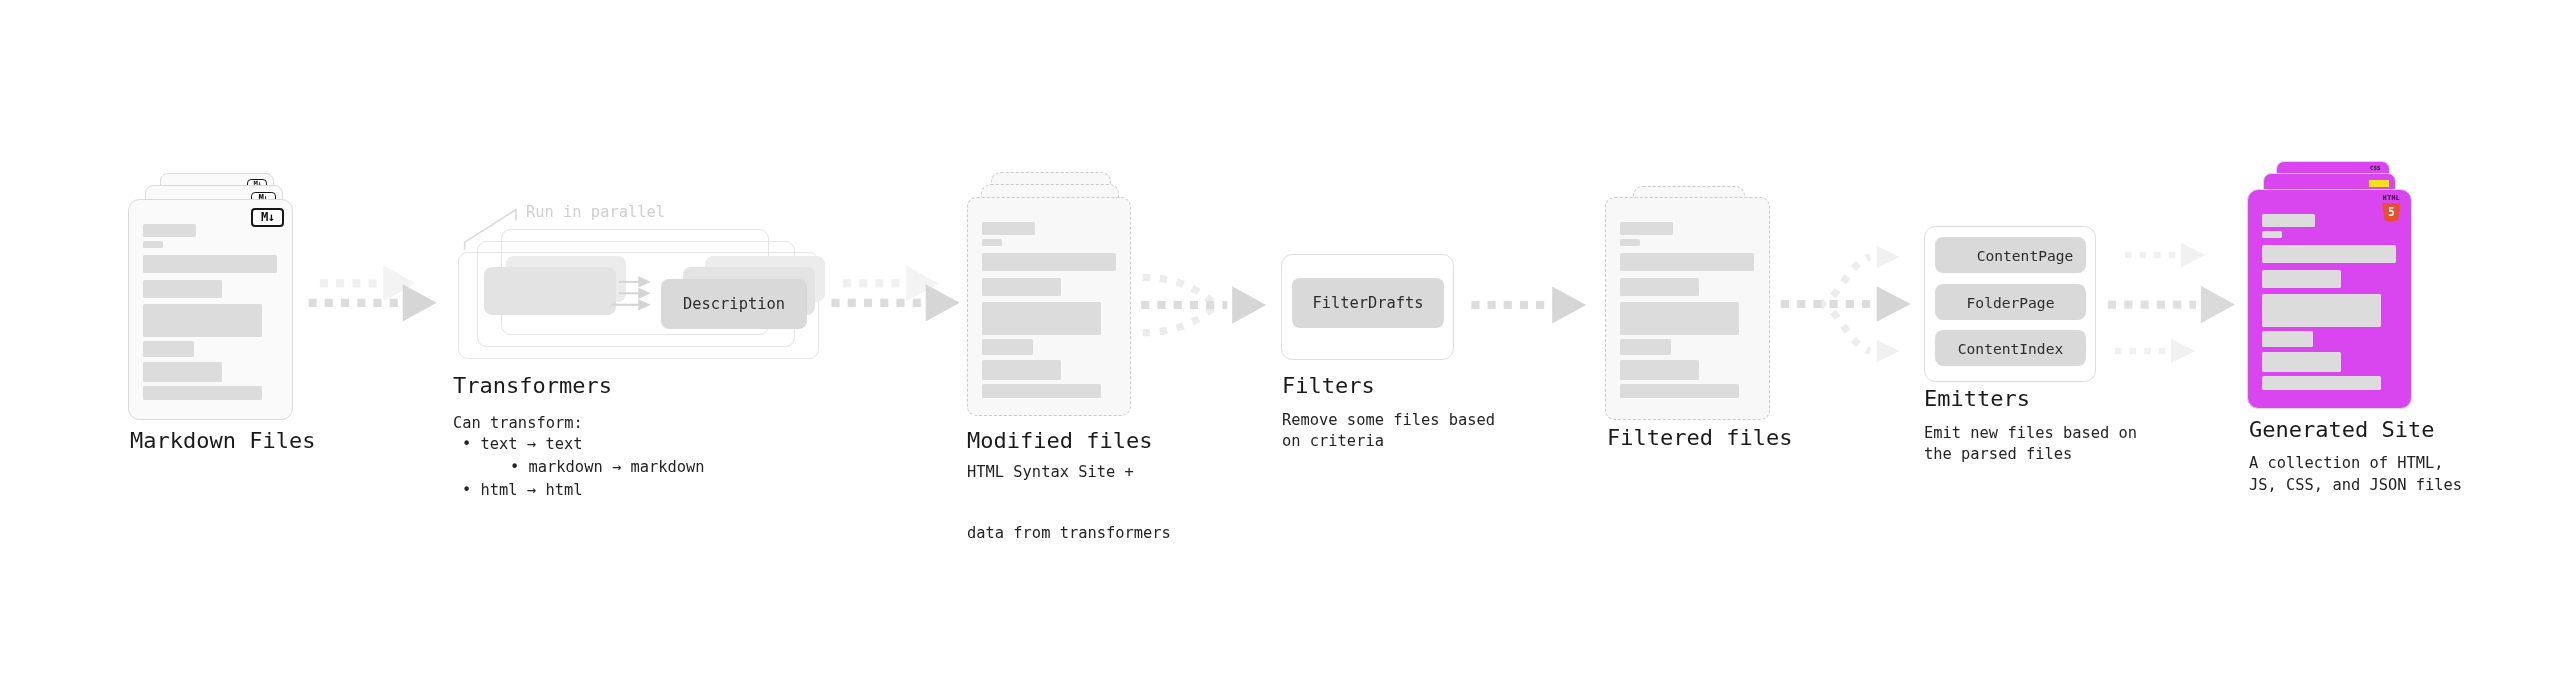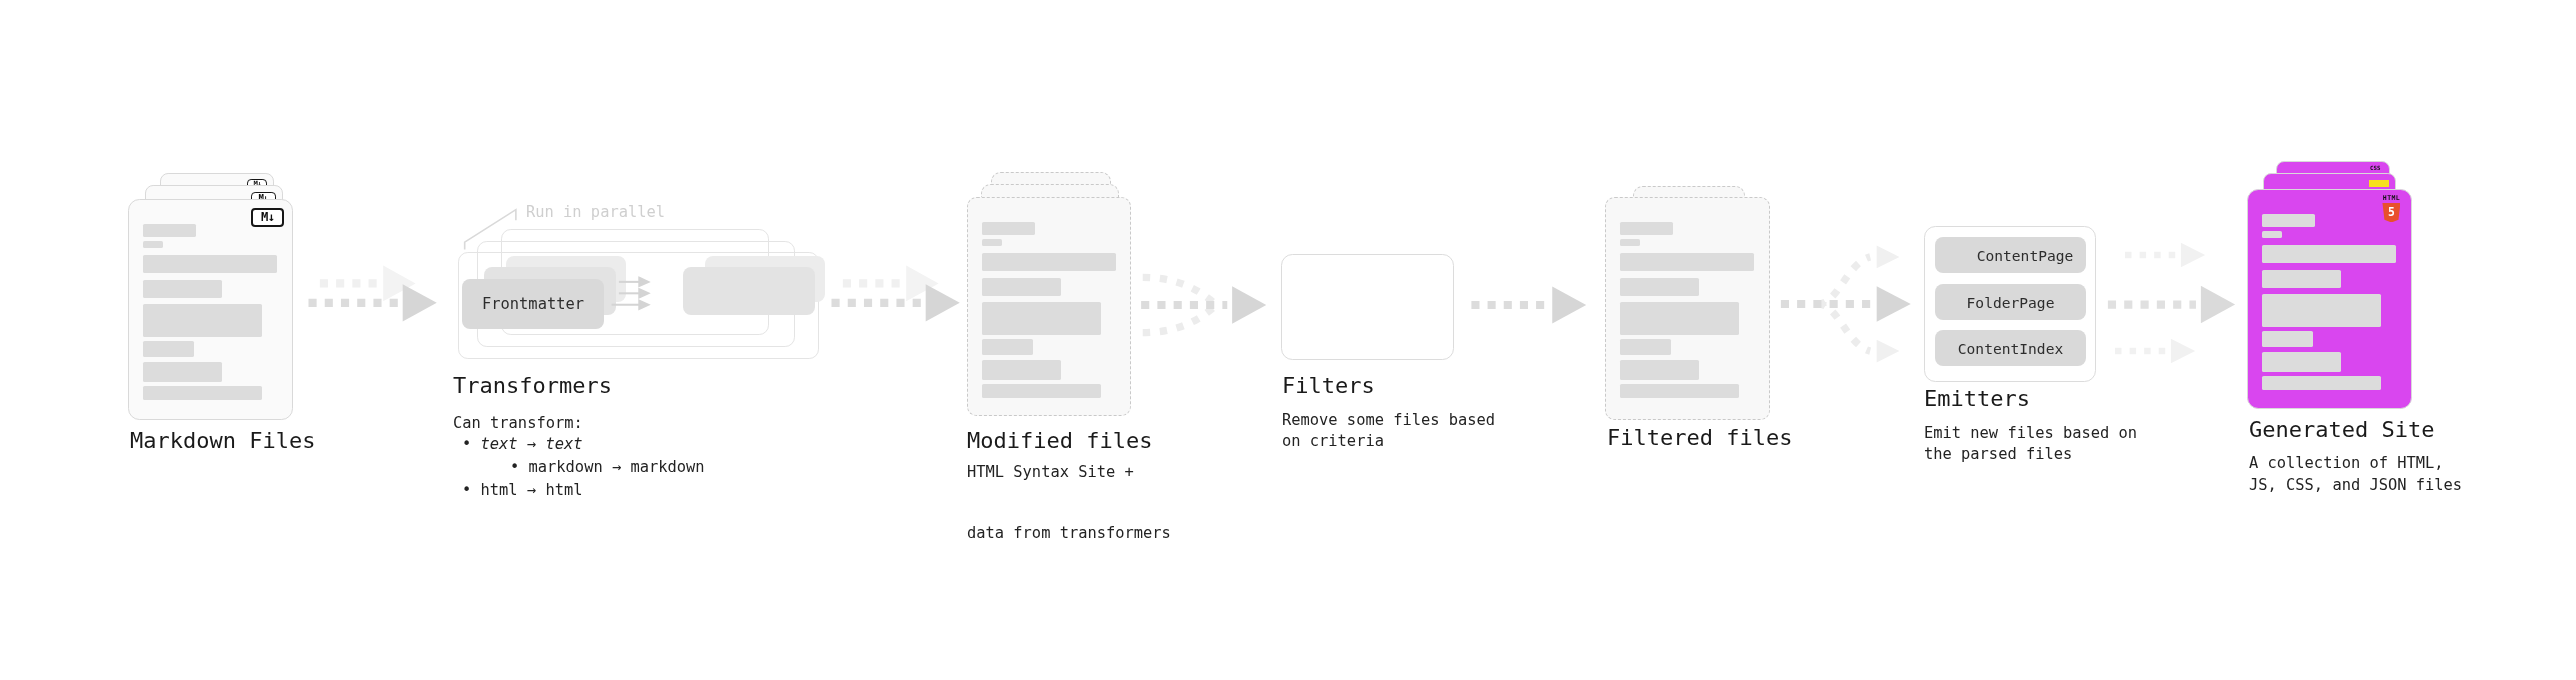--- a/index.html
+++ b/index.html
@@ -85,41 +85,41 @@
     <path d="M 7 57 L 7 48 L 70 8 L 70 21" fill="none" stroke="#d9d9d9" stroke-width="2"></path>
   </svg>
   <div class="annotation" style="left:526px;top:205px;">Run in parallel</div>
 
   <div class="tbox" style="left:501px;top:229px;width:268px;height:106px;"></div>
   <div class="tbox" style="left:477px;top:241px;width:318px;height:106px;"></div>
   <div class="tbox" style="left:458px;top:252px;width:361px;height:107px;"></div>
 
   <div class="node-btn ghost2" style="left:506px;top:256px;width:120px;height:46px;"></div>
   <div class="node-btn ghost1" style="left:484px;top:267px;width:132px;height:48px;"></div>
-  <div class="node-btn" style="left:462px;top:279px;width:142px;height:50px;">
-    <span>Frontmatter</span>
-  </div>
 
   <svg style="left:605px;top:272px;" width="49" height="41" viewBox="0 0 60 50">
     <g stroke="#d4d4d4" stroke-width="2.5" fill="#d4d4d4">
       <line x1="17" y1="12" x2="42" y2="12"></line>
         <polygon points="42,7 53,12 42,17"></polygon>
       <line x1="17" y1="26" x2="42" y2="26"></line>
         <polygon points="42,21 53,26 42,31"></polygon>
       <line x1="8" y1="40" x2="42" y2="40"></line>
         <polygon points="42,35 53,40 42,45"></polygon>
     </g>
   </svg>
 
   <div class="node-btn ghost2" style="left:705px;top:256px;width:120px;height:46px;"></div>
   <div class="node-btn ghost1" style="left:683px;top:267px;width:132px;height:48px;"></div>
+  <div class="node-btn" style="left:661px;top:279px;width:146px;height:50px;">
+    <span>Description</span>
+  </div>
 
   <div class="stage-title" style="left:453px;top:375px;">Transformers</div>
   <div class="body-line" style="left:453px;top:416px;">Can transform:</div>
-  <div class="body-line" style="left:462px;top:437px;font-style:italic;">• text → text</div>
+  <div class="body-line" style="left:462px;top:437px;">• text → text</div>
   <div class="body-line" style="left:462px;top:460px;margin-left:48px;">• markdown → markdown</div>
   <div class="body-line" style="left:462px;top:483px;">• html → html</div>
 
   <svg style="left:825px;top:254px;" width="138" height="75" viewBox="0 0 170 92">
     <line x1="22" y1="36" x2="108" y2="36" stroke="#f0f0f0" stroke-width="10" stroke-dasharray="10 10"></line>
     <polygon points="100,14 140,36 100,58" fill="#f3f3f3"></polygon>
     <line x1="8" y1="60" x2="122" y2="60" stroke="#dcdcdc" stroke-width="10" stroke-dasharray="10 10"></line>
     <polygon points="124,37 166,60 124,83" fill="#d6d6d6"></polygon>
   </svg>
 
@@ -140,20 +140,23 @@
   <div class="body-line" style="left:967px;top:486px;margin-top:40px;">data from transformers</div>
 
   <svg style="left:1136px;top:266px;" width="137" height="78" viewBox="0 0 168 96">
     <path d="M 8 14 C 40 14 68 22 94 44" fill="none" stroke="#ececec" stroke-width="9" stroke-dasharray="9 12"></path>
     <path d="M 8 82 C 40 82 68 74 94 52" fill="none" stroke="#ececec" stroke-width="9" stroke-dasharray="9 12"></path>
     <line x1="6" y1="48" x2="112" y2="48" stroke="#dcdcdc" stroke-width="10" stroke-dasharray="10 10"></line>
     <polygon points="118,25 160,48 118,71" fill="#d6d6d6"></polygon>
   </svg>
 
   <div class="panel" style="left:1281px;top:254px;width:173px;height:106px;"></div>
+  <div class="node-btn" style="left:1292px;top:278px;width:152px;height:50px;">
+    <span>FilterDrafts</span>
+  </div>
   <div class="stage-title" style="left:1282px;top:375px;">Filters</div>
   <div class="body-line" style="left:1282px;top:413px;">Remove some files based</div>
   <div class="body-line" style="left:1282px;top:434px;">on criteria</div>
 
   <svg style="left:1466px;top:267px;" width="124" height="76" viewBox="0 0 152 94">
     <line x1="6" y1="47" x2="102" y2="47" stroke="#dcdcdc" stroke-width="10" stroke-dasharray="10 10"></line>
     <polygon points="106,24 148,47 106,70" fill="#d6d6d6"></polygon>
   </svg>
 
   <div class="card dashed" style="left:1633px;top:186px;width:112px;height:41px;"></div>

